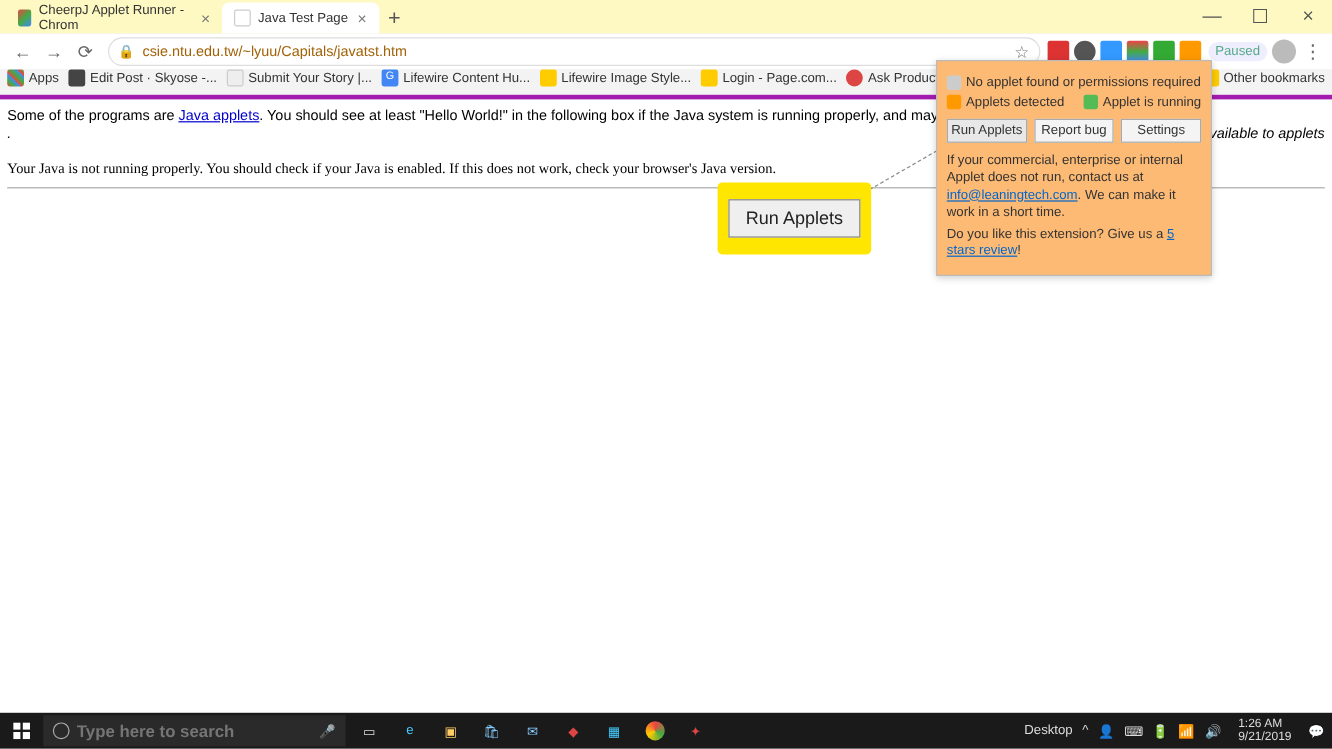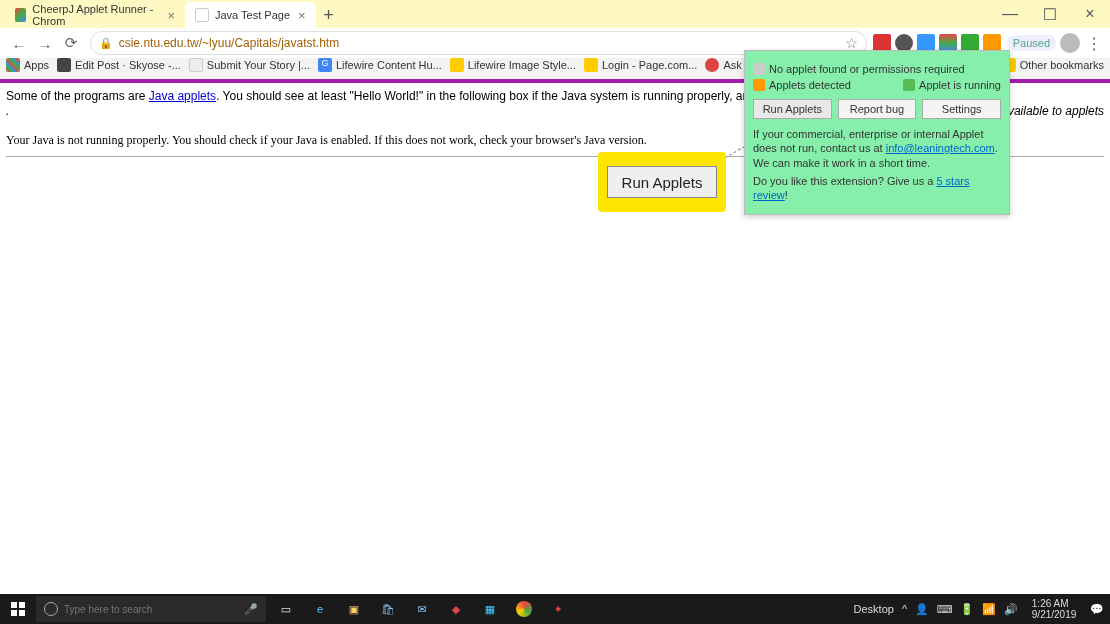--- a/index.html
+++ b/index.html
@@ -43,37 +43,37 @@
 .p1 a { color:#00c; text-decoration:underline; }
 .page .bold { font-weight:normal; margin-top:14px; }
 .hr { border:none; border-top:1px solid #aaa; margin-top:8px; }
 
 
 .callout { position:absolute; left:598px; top:152px; width:128px; height:60px; background:#ffe600; border-radius:4px; display:flex; align-items:center; justify-content:center; }
 .callout-inner { width:110px; height:32px; background:#efefef; border:1px solid #888; display:flex; align-items:center; justify-content:center; font-size:15px; color:#222; }
 .callout-line { position:absolute; left:720px; top:140px; width:70px; height:1px; border-top:1px dashed #888; transform:rotate(-30deg); }
 
 
-.popup { position:absolute; right:100px; top:50px; width:266px; background:#86efac; border:1px solid #bbb; box-shadow:0 2px 6px rgba(0,0,0,.2); padding:8px; font-size:11px; color:#333; }
+.popup { position:absolute; right:100px; top:50px; width:230px; background:#fdba74; border:1px solid #bbb; box-shadow:0 2px 6px rgba(0,0,0,.2); padding:8px; font-size:11px; color:#333; }
 .popup .row { display:flex; align-items:center; gap:4px; margin:4px 0; }
 .popup .badge { width:12px; height:12px; border-radius:2px; }
 .popup .b-gray { background:#ccc; }
 .popup .b-orange { background:#f90; }
 .popup .b-green { background:#5b5; }
 .popup .btnrow { display:flex; gap:6px; margin:8px 0; }
 .popup .pbtn { flex:1; border:1px solid #aaa; background:#f4f4f4; font-size:11px; padding:3px 0; text-align:center; cursor:pointer; }
 .popup .pbtn.sel { background:#e8e8e8; }
 .popup a { color:#06c; text-decoration:underline; }
 .popup p { font-size:11px; line-height:1.3; margin:4px 0; }
 
 
 .taskbar { position:absolute; bottom:0; left:0; right:0; height:30px; background:#1a1a1a; display:flex; align-items:center; color:#ddd; font-size:11px; }
 .start { width:36px; height:30px; display:flex; align-items:center; justify-content:center; cursor:pointer; }
 .search { flex:0 0 230px; height:26px; background:#2a2a2a; display:flex; align-items:center; padding:0 8px; gap:6px; }
-.search input { background:transparent; border:none; color:#aaa; font-size:10px; outline:none; flex:1; }
+.search input { background:transparent; border:none; color:#aaa; font-size:14px; outline:none; flex:1;font-weight:bold; }
 .task-icons { display:flex; align-items:center; gap:6px; margin-left:6px; }
 .ti { width:28px; height:28px; display:flex; align-items:center; justify-content:center; cursor:pointer; }
 .tray { margin-left:auto; display:flex; align-items:center; gap:8px; padding-right:6px; }
 .clock { text-align:left; line-height:1.1; font-size:10px; padding:0 6px; }
 </style>
 </head>
 <body>
 
 <div class="tabbar">
   <div class="tab">

